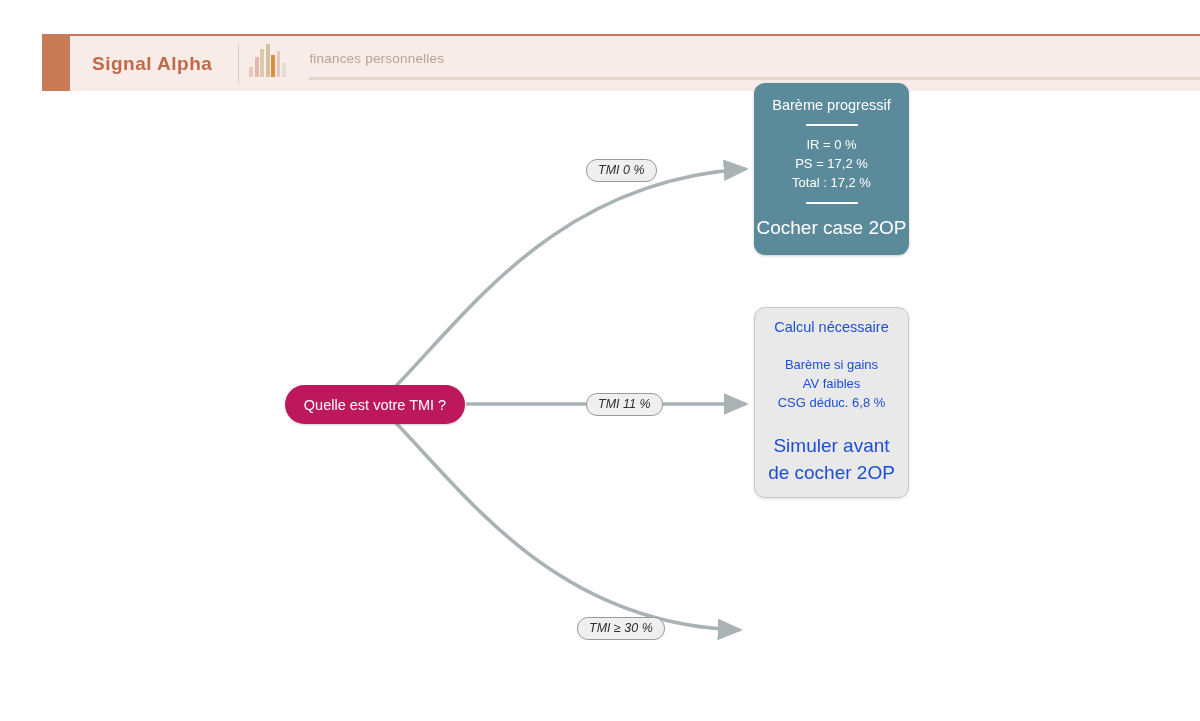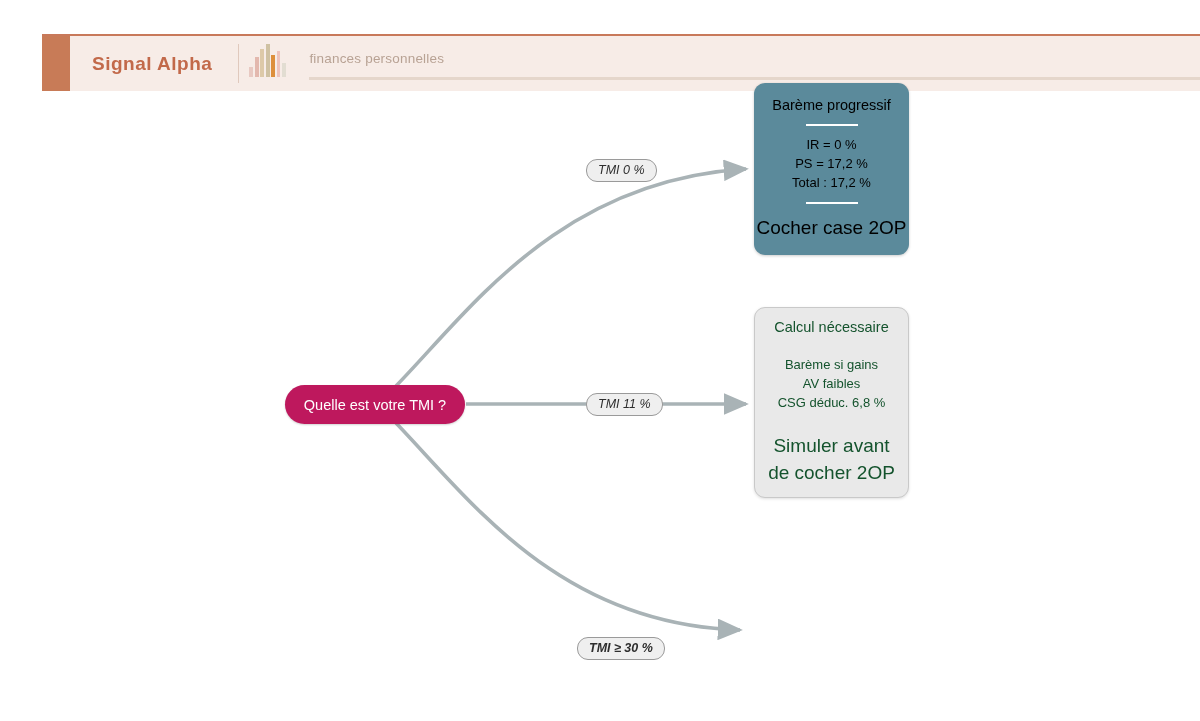--- a/index.html
+++ b/index.html
@@ -135,25 +135,25 @@
     display: flex;
     flex-direction: column;
     align-items: center;
     justify-content: center;
     text-align: center;
     padding: 12px 14px;
     box-shadow: 0 1px 3px rgba(0,0,0,0.20);
   }
   .card.teal {
     background: #5b8a9b;
-    color: #000000;
+    color: #ffffff;
   }
   .card.grey {
     background: #e9e9e9;
-    color: #14532d;
+    color: #1d4ed8;
     border: 1px solid #c9c9c9;
     box-shadow: 0 1px 3px rgba(0,0,0,0.13);
   }
   .card-title {
     font-size: 14.5px;
     line-height: 1.3;
   }
   .card-sep {
     width: 52px;
     height: 2px;
@@ -202,21 +202,21 @@
     font-size: 12.5px;
     font-style: italic;
     color: #2e2e2e;
     padding: 3px 11px 4px 11px;
     white-space: nowrap;
     box-sizing: border-box;
     line-height: 1.15;
   }
   #edge-label-tmi0   { left: 586px; top: 159px; }
   #edge-label-tmi11  { left: 586px; top: 393px; }
-  #edge-label-tmi30  { left: 577px; top: 637px; font-weight: bold; }
+  #edge-label-tmi30  { left: 577px; top: 617px; }
 </style>
 </head>
 <body>
 
 <div id="header-bar">
   <div id="brand-accent-block"></div>
   <div id="brand-title">Signal Alpha</div>
   <div id="header-divider"></div>
   <div id="chart-icon">
     <span class="bar" style="height:10px;background:#e8c9c2;"></span>

